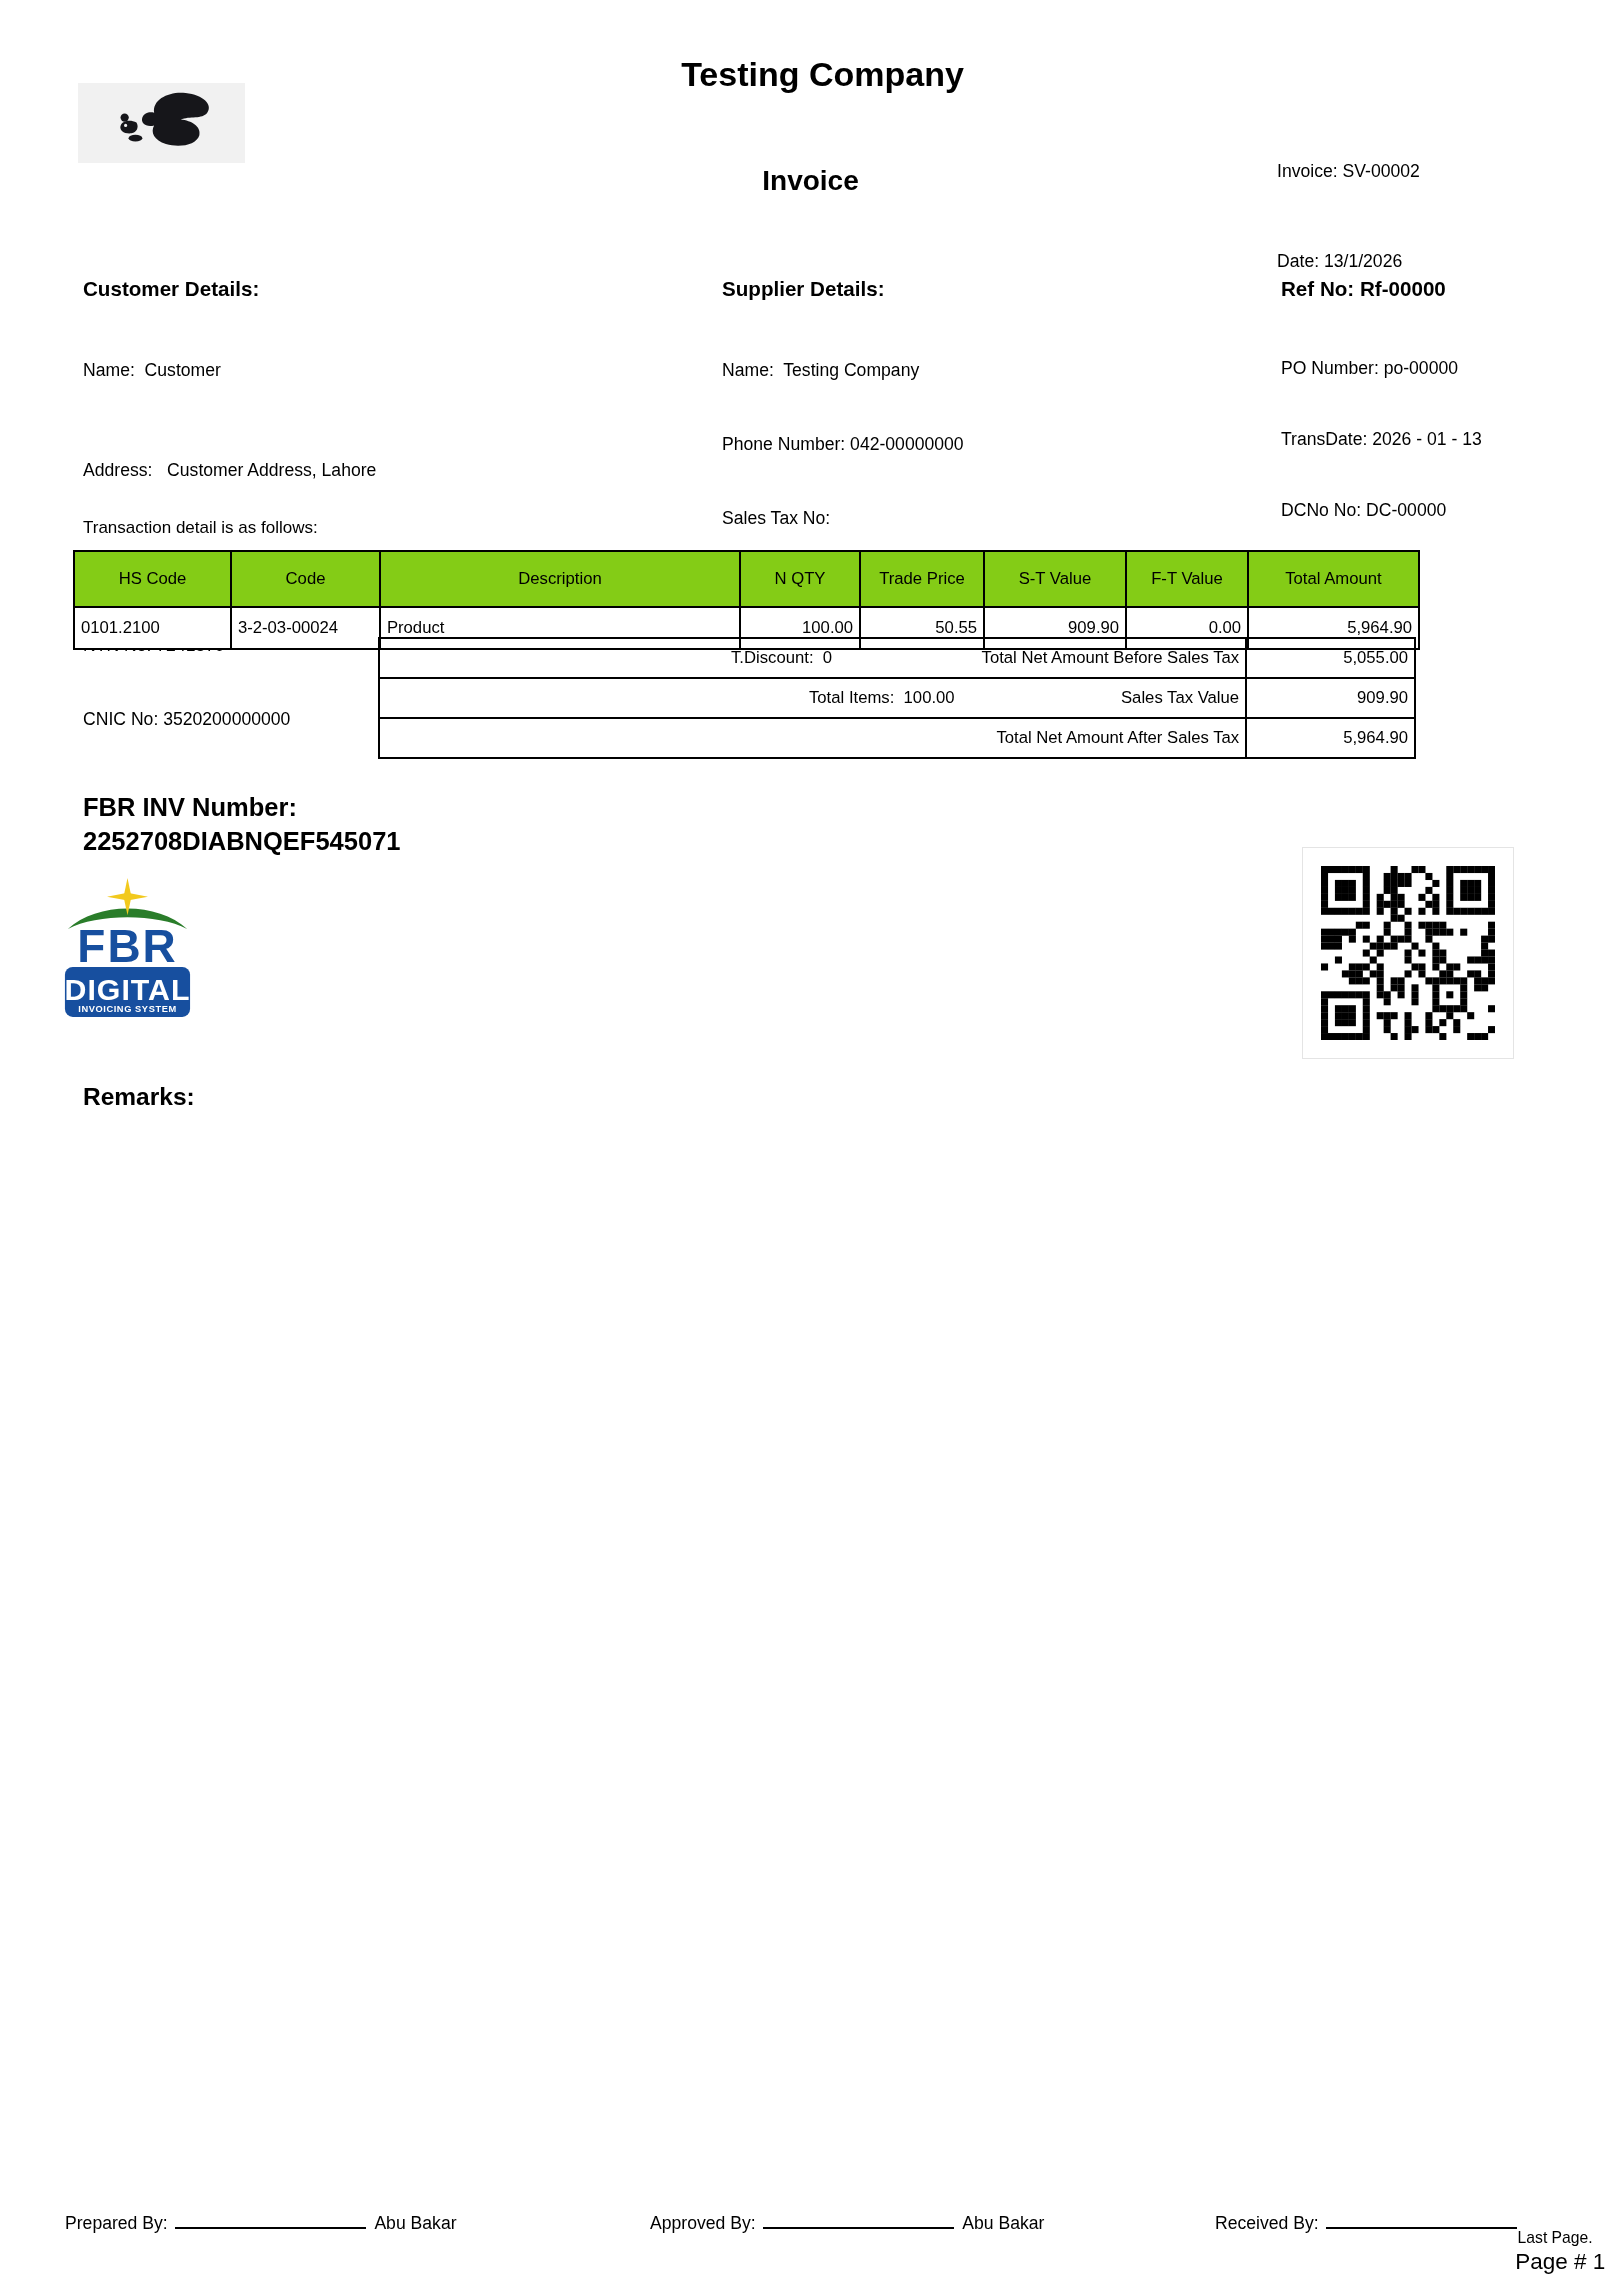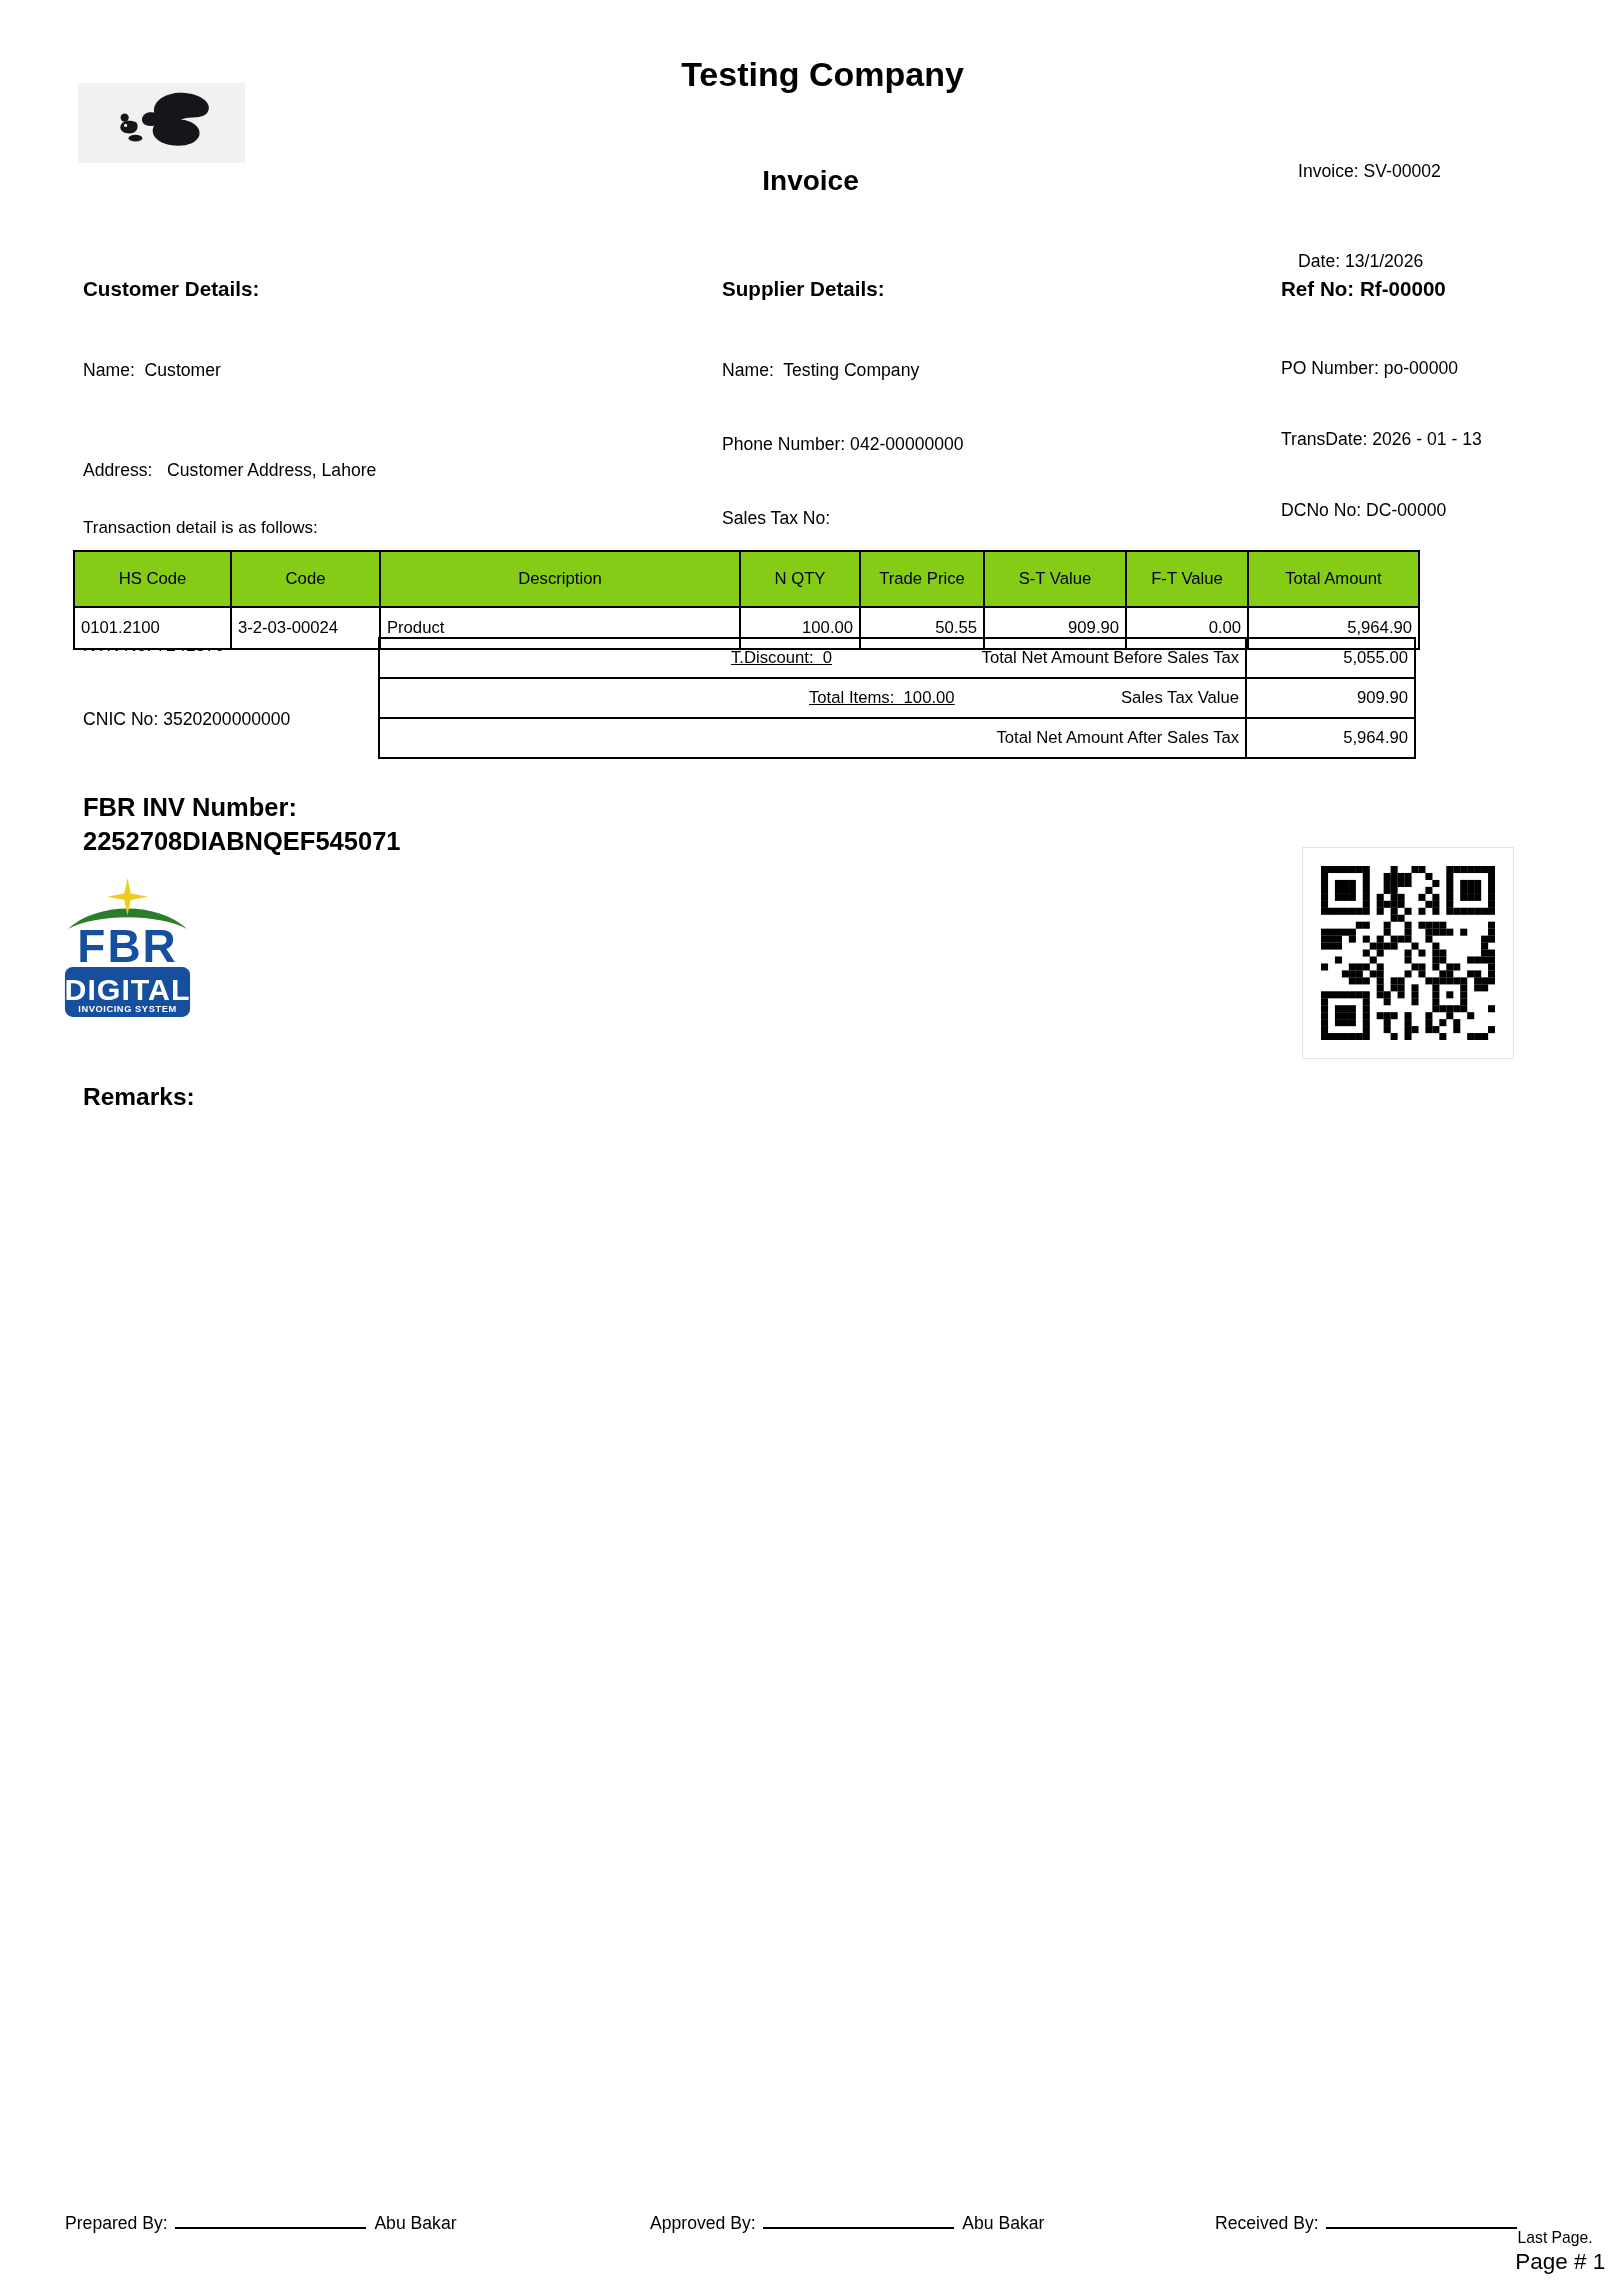--- a/index.html
+++ b/index.html
@@ -2,21 +2,21 @@
 <html><head>
 <meta charset="utf-8">
 <style>
   * { margin:0; padding:0; box-sizing:border-box; }
   body { background:#fff; font-family:"Liberation Sans", sans-serif; color:#000; }
   .page { position:relative; width:1621px; height:2293px; background:#fff; overflow:hidden; }
 
   
   .logo-box { position:absolute; left:78px; top:83px; width:167px; height:80px; background:#f1f1f1; display:flex; align-items:center; justify-content:center; }
   .company-title { position:absolute; left:12px; top:55px; width:100%; text-align:center; font-size:34px; font-weight:bold; }
-  .invoice-meta { position:absolute; left:1277px; top:96px; font-size:17.6px; line-height:30px; white-space:pre;margin-left:21px; }
+  .invoice-meta { position:absolute; left:1277px; top:96px; font-size:17.6px; line-height:30px; white-space:pre; }
   .doc-type { position:absolute; left:0; top:165px; width:100%; text-align:center; font-size:28px; font-weight:bold; }
 
   
   .col { position:absolute; top:235px; font-size:17.6px; white-space:pre; }
   .col-customer { left:83px; width:549px; }
   .col-supplier { left:722px; width:510px; }
   .col-ref { left:1281px; width:333px; }
   .col h2 { font-size:20.6px; font-weight:bold; margin-bottom:10.8px; white-space:pre; }
   .dline { line-height:32px; }
   .gap1 { margin-top:26.5px; }
@@ -26,21 +26,21 @@
   .tx-intro { position:absolute; left:83px; top:518px; font-size:17px; }
   table.tx { position:absolute; left:73px; top:550px; border-collapse:collapse; table-layout:fixed; }
   table.tx th, table.tx td { border:2px solid #000; font-size:16.7px; font-weight:normal; padding:0 5.9px; overflow:hidden; white-space:nowrap; }
   table.tx th { background:#84cc16; height:56px; text-align:center; }
   table.tx td { height:42px; background:#fff; }
   .al { text-align:left; } .ar { text-align:right; }
 
   
   .summary { position:absolute; left:378px; top:639px; width:1038px; }
   .srow { display:flex; height:42px; border:2px solid #000; margin-top:-2px; align-items:center; font-size:16.7px; }
-  .srow .sleft { white-space:pre;text-decoration:underline; }
+  .srow .sleft { white-space:pre; }
   .srow.r1 .sleft { margin-left:351px; }
   .srow.r2 .sleft { margin-left:429px; }
   .srow .slabel { margin-left:auto; padding-right:5.9px; white-space:pre; }
   .srow .sval { width:169px; flex:none; border-left:2px solid #000; height:100%; display:flex; align-items:center; justify-content:flex-end; padding-right:5.9px; }
 
   
   .fbr-inv { position:absolute; left:83px; top:790px; font-size:25.5px; font-weight:bold; line-height:34px; }
   .fbr-logo { position:absolute; left:62px; top:876px; width:131px; height:143px; }
   .qr-box { position:absolute; left:1302px; top:847px; width:212px; height:212px; background:#fff; border:1px solid #e4e4e4; display:flex; align-items:center; justify-content:center; }
 

